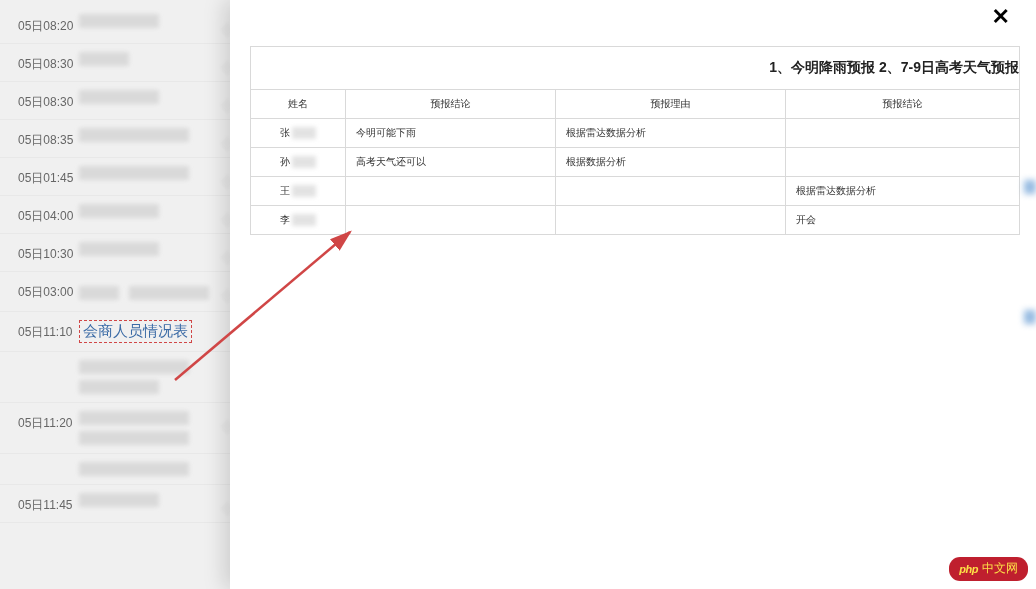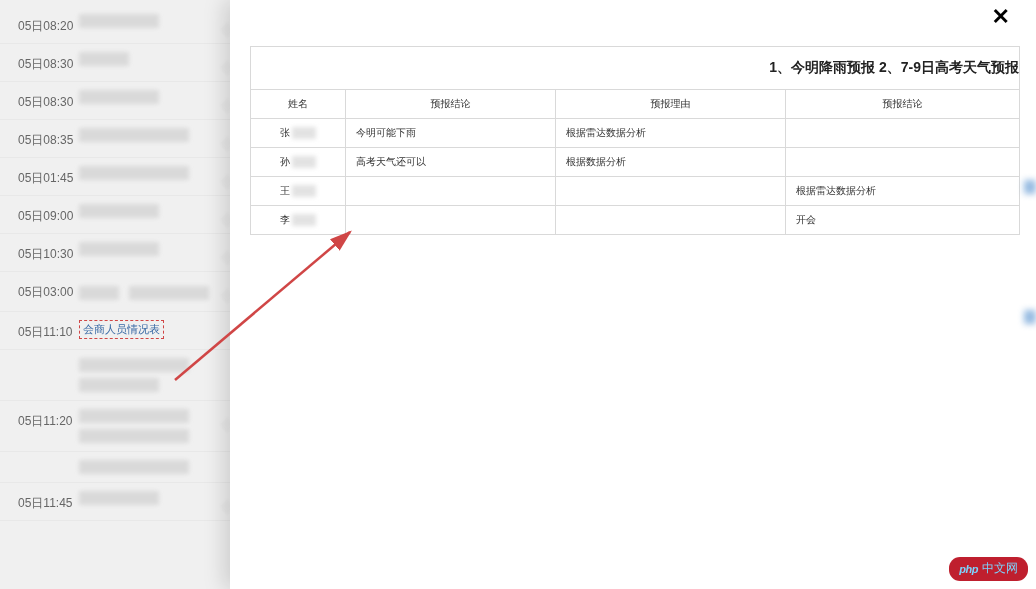--- a/index.html
+++ b/index.html
@@ -9,36 +9,36 @@
     .timeline-row { display: flex; align-items: flex-start; padding: 8px 4px; border-bottom: 1px solid rgba(0,0,0,0.03); position: relative; }
     .timeline-time { width: 75px; color: #666; font-size: 12px; padding-top: 4px; padding-left: 14px; flex-shrink: 0; }
     .timeline-content { flex: 1; position: relative; }
     .blur-block { background: #c8c8c8; height: 14px; border-radius: 1px; filter: blur(2px); opacity: 0.55; }
     .blur-block.w1 { width: 50px; }
     .blur-block.w2 { width: 80px; }
     .blur-block.w3 { width: 110px; }
     .blur-block.w4 { width: 40px; }
     .timeline-content .blur-block + .blur-block { margin-top: 6px; }
     .arrow-cue { position: absolute; right: -6px; top: 10px; width: 10px; height: 10px; background: #e6e6e6; box-shadow: 1px 1px 1px rgba(0,0,0,0.06); transform: rotate(45deg); filter: blur(1px); opacity: 0.5; }
-    .link-highlight { border: 1px dashed #d04646; color: #3a6aa5; padding: 1px 3px; display: inline-block; font-size: 11px; cursor: pointer; }
+    .link-highlight { border: 1px dashed #d04646; color: #3a6aa5; padding: 1px 3px; display: inline-block; font-size: 15px; cursor: pointer; }
 
     .overlay { position: absolute; left: 230px; top: 0; right: 0; bottom: 0; background: #fff; box-shadow: -6px 0 20px rgba(0,0,0,0.15); }
     .modal { position: absolute; left: 230px; top: 0; right: 0; bottom: 0; padding: 0 20px; }
     .close { position: absolute; top: 4px; right: 26px; font-size: 22px; font-weight: bold; cursor: pointer; color: #000; }
 
     table.data { width: 770px; margin: 46px auto 0 auto; border-collapse: collapse; border: 1px solid #d9d9d9; }
     table.data caption { caption-side: top; text-align: right; font-weight: bold; color: #222; padding: 12px 0; border: 1px solid #d9d9d9; border-bottom: none; font-size: 14px; }
     table.data th, table.data td { border: 1px solid #d9d9d9; padding: 7px 10px; text-align: left; font-size: 10px; font-weight: normal; }
     table.data th { background: #fff; text-align: center; color: #333; }
     table.data td.name-col { width: 95px; text-align: center; }
     table.data td .nblur { display: inline-block; width: 24px; height: 12px; vertical-align: middle; background: #ccc; filter: blur(2px); opacity: 0.55; margin-left: 2px; }
 
     svg.arrow { position: absolute; left: 115px; top: 80px; width: 300px; height: 320px; pointer-events: none; z-index: 50; }
 
-    .logo { position: absolute; right: 8px; bottom: 8px; background: #bf1f2e; color: #7dd3fc; font-size: 12px; padding: 3px 10px 4px 10px; border-radius: 11px; display: flex; align-items: center; gap: 4px; font-weight: 500; }
+    .logo { position: absolute; right: 8px; bottom: 8px; background: #bf1f2e; color: #fde047; font-size: 12px; padding: 3px 10px 4px 10px; border-radius: 11px; display: flex; align-items: center; gap: 4px; font-weight: 500; }
     .logo .phpicon { font-style: italic; font-weight: bold; font-size: 11px; letter-spacing: -0.5px; }
 
     .right-edge-blur { position: absolute; right: 0; top: 310px; width: 12px; height: 14px; background: #2f78c4; filter: blur(3px); opacity: 0.5; }
     .right-edge-blur.two { top: 180px; }
   </style>
 </head>
 <body>
 
 <div class="timeline">
   <div class="timeline-row" style="padding-top:0;margin-top:14px;">
@@ -70,21 +70,21 @@
       </div>
   </div>
   <div class="timeline-row">
     <div class="timeline-time">05日01:45</div>
     <div class="timeline-content">
         <div class="blur-block w3"></div>
         <div class="arrow-cue"></div>
       </div>
   </div>
   <div class="timeline-row">
-    <div class="timeline-time">05日09:00</div>
+    <div class="timeline-time">05日04:00</div>
     <div class="timeline-content">
         <div class="blur-block w2"></div>
         <div class="arrow-cue"></div>
       </div>
   </div>
   <div class="timeline-row">
     <div class="timeline-time">05日10:30</div>
     <div class="timeline-content">
         <div class="blur-block w2"></div>
         <div class="arrow-cue"></div>

